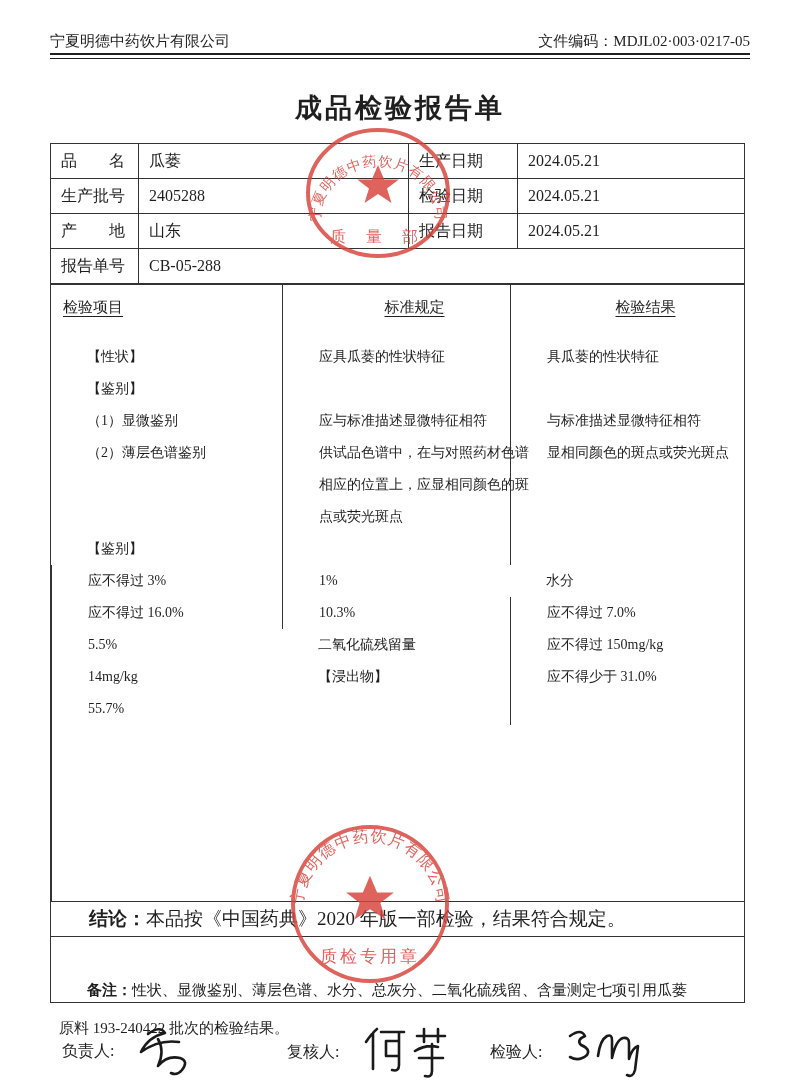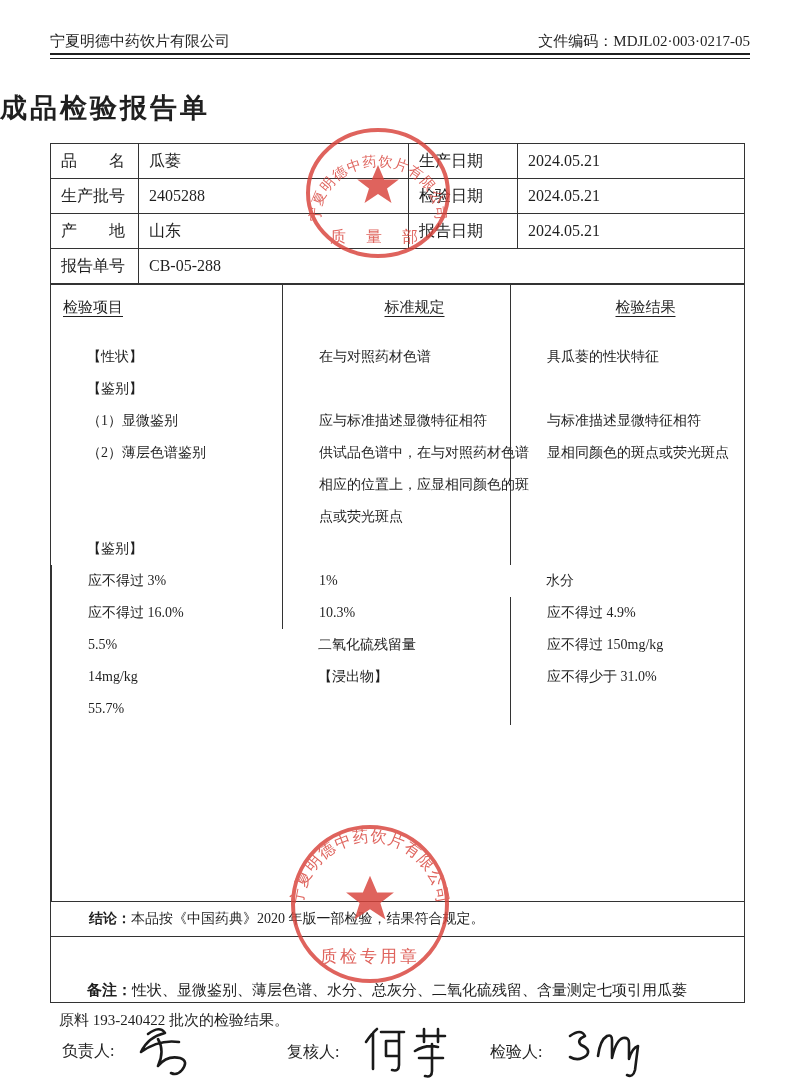--- a/index.html
+++ b/index.html
@@ -7,21 +7,21 @@
        font-family:"Liberation Serif","DejaVu Serif",serif;color:#1f1f1f;}
   .page{position:absolute;inset:0;background:#fff;border-radius:27px;}
 
   
   .hdr{position:absolute;left:50px;top:32px;width:700px;display:flex;
        justify-content:space-between;font-size:15px;}
   .rule-thick{position:absolute;left:50px;top:53px;width:700px;height:2px;background:#1f1f1f;}
   .rule-thin{position:absolute;left:50px;top:58px;width:700px;height:1px;background:#1f1f1f;}
 
   
-  .title{position:absolute;left:0;top:90px;width:800px;
+  .title{position:absolute;left:0;top:90px;width:800px;text-align:center;
          font-size:27px;font-weight:bold;letter-spacing:3px;}
 
   
   .doc{position:absolute;left:50px;top:143px;width:693px;border:1px solid #333;}
 
   
   table.info{border-collapse:collapse;width:100%;table-layout:fixed;font-size:16px;}
   table.info td{border:1px solid #333;height:34px;padding:0 0 0 10px;white-space:nowrap;overflow:hidden;}
   table.info tr td:first-child{border-left:none;margin-top:36px;}
   table.info tr td:last-child{border-right:none;}
@@ -36,27 +36,27 @@
   .main>div{line-height:32px;white-space:nowrap;overflow:visible;padding-left:36px;}
   .mc2,.mc3{border-left:1px solid #333;}
   .mh{line-height:44px !important;font-size:15px;}
   .mh span{text-decoration:underline;text-underline-offset:4px;}
   .mh.mc1{padding-left:12px;}
   .mh.mc2,.mh.mc3{text-align:center;}
   .mc1{padding-left:12px;}
   .mc2,.mc3{padding-left:12px;}
 
   
-  .concl{border-top:1px solid #333;height:34px;line-height:34px;font-size:14px;
+  .concl{border-top:1px solid #333;height:34px;line-height:34px;font-size:19px;
          padding-left:0;white-space:nowrap;}
   .concl .lbl,.rem .lbl{font-weight:bold;}
   .concl .ind{display:inline-block;width:38px;}
   .rem{border-top:1px solid #333;height:63px;font-size:15px;line-height:30px;padding-top:2px;}
   .rem .l1{display:block;text-indent:36px;white-space:nowrap;margin-top:36px;}
-  .rem .l2{display:block;padding-left:8px;white-space:nowrap;}
+  .rem .l2{display:block;padding-left:8px;white-space:nowrap;margin-top:8px;}
 
   
   .sigrow{position:absolute;left:50px;top:1012px;width:700px;height:60px;font-size:16px;}
   .siggrp{position:absolute;top:12px;white-space:nowrap;}
   .siggrp .svgwrap{display:inline-block;vertical-align:middle;margin-left:14px;}
   .g1{left:12px;} .g2{left:237px;} .g3{left:440px;}
   .sig path{fill:none;stroke:#1a1a1a;stroke-width:2.6;stroke-linecap:round;stroke-linejoin:round;}
 
   
   .stamp{position:absolute;pointer-events:none;opacity:0.82;}
@@ -108,21 +108,21 @@
       </tr>
     </tbody>
       </table>
 
     <div class="main" style="border-top:1px solid #333;">
       <div class="mh mc1"><span>检验项目</span></div>
       <div class="mh mc2"><span>标准规定</span></div>
       <div class="mh mc3"><span>检验结果</span></div>
 
       <div class="mc1">【性状】</div>
-      <div class="mc2">在与对照药材色谱</div>
+      <div class="mc2">应具瓜蒌的性状特征</div>
       <div class="mc3">具瓜蒌的性状特征</div>
 
       <div class="mc1">【鉴别】</div>
       <div class="mc2"></div>
       <div class="mc3"></div>
 
       <div class="mc1">（1）显微鉴别</div>
       <div class="mc2">应与标准描述显微特征相符</div>
       <div class="mc3">与标准描述显微特征相符</div>
 
@@ -142,21 +142,21 @@
       <div class="mc2"></div>
       <div class="mc3"></div>
 
       <div class="mc2">应不得过 3%</div>
       <div class="mc3">1%</div>
 
       <div class="mc1">水分</div>
       <div class="mc2">应不得过 16.0%</div>
       <div class="mc3">10.3%</div>
 
-      <div class="mc2">应不得过 4.9%</div>
+      <div class="mc2">应不得过 7.0%</div>
       <div class="mc3">5.5%</div>
 
       <div class="mc1">二氧化硫残留量</div>
       <div class="mc2">应不得过 150mg/kg</div>
       <div class="mc3">14mg/kg</div>
 
       <div class="mc1">【浸出物】</div>
       <div class="mc2">应不得少于 31.0%</div>
       <div class="mc3">55.7%</div>
 

